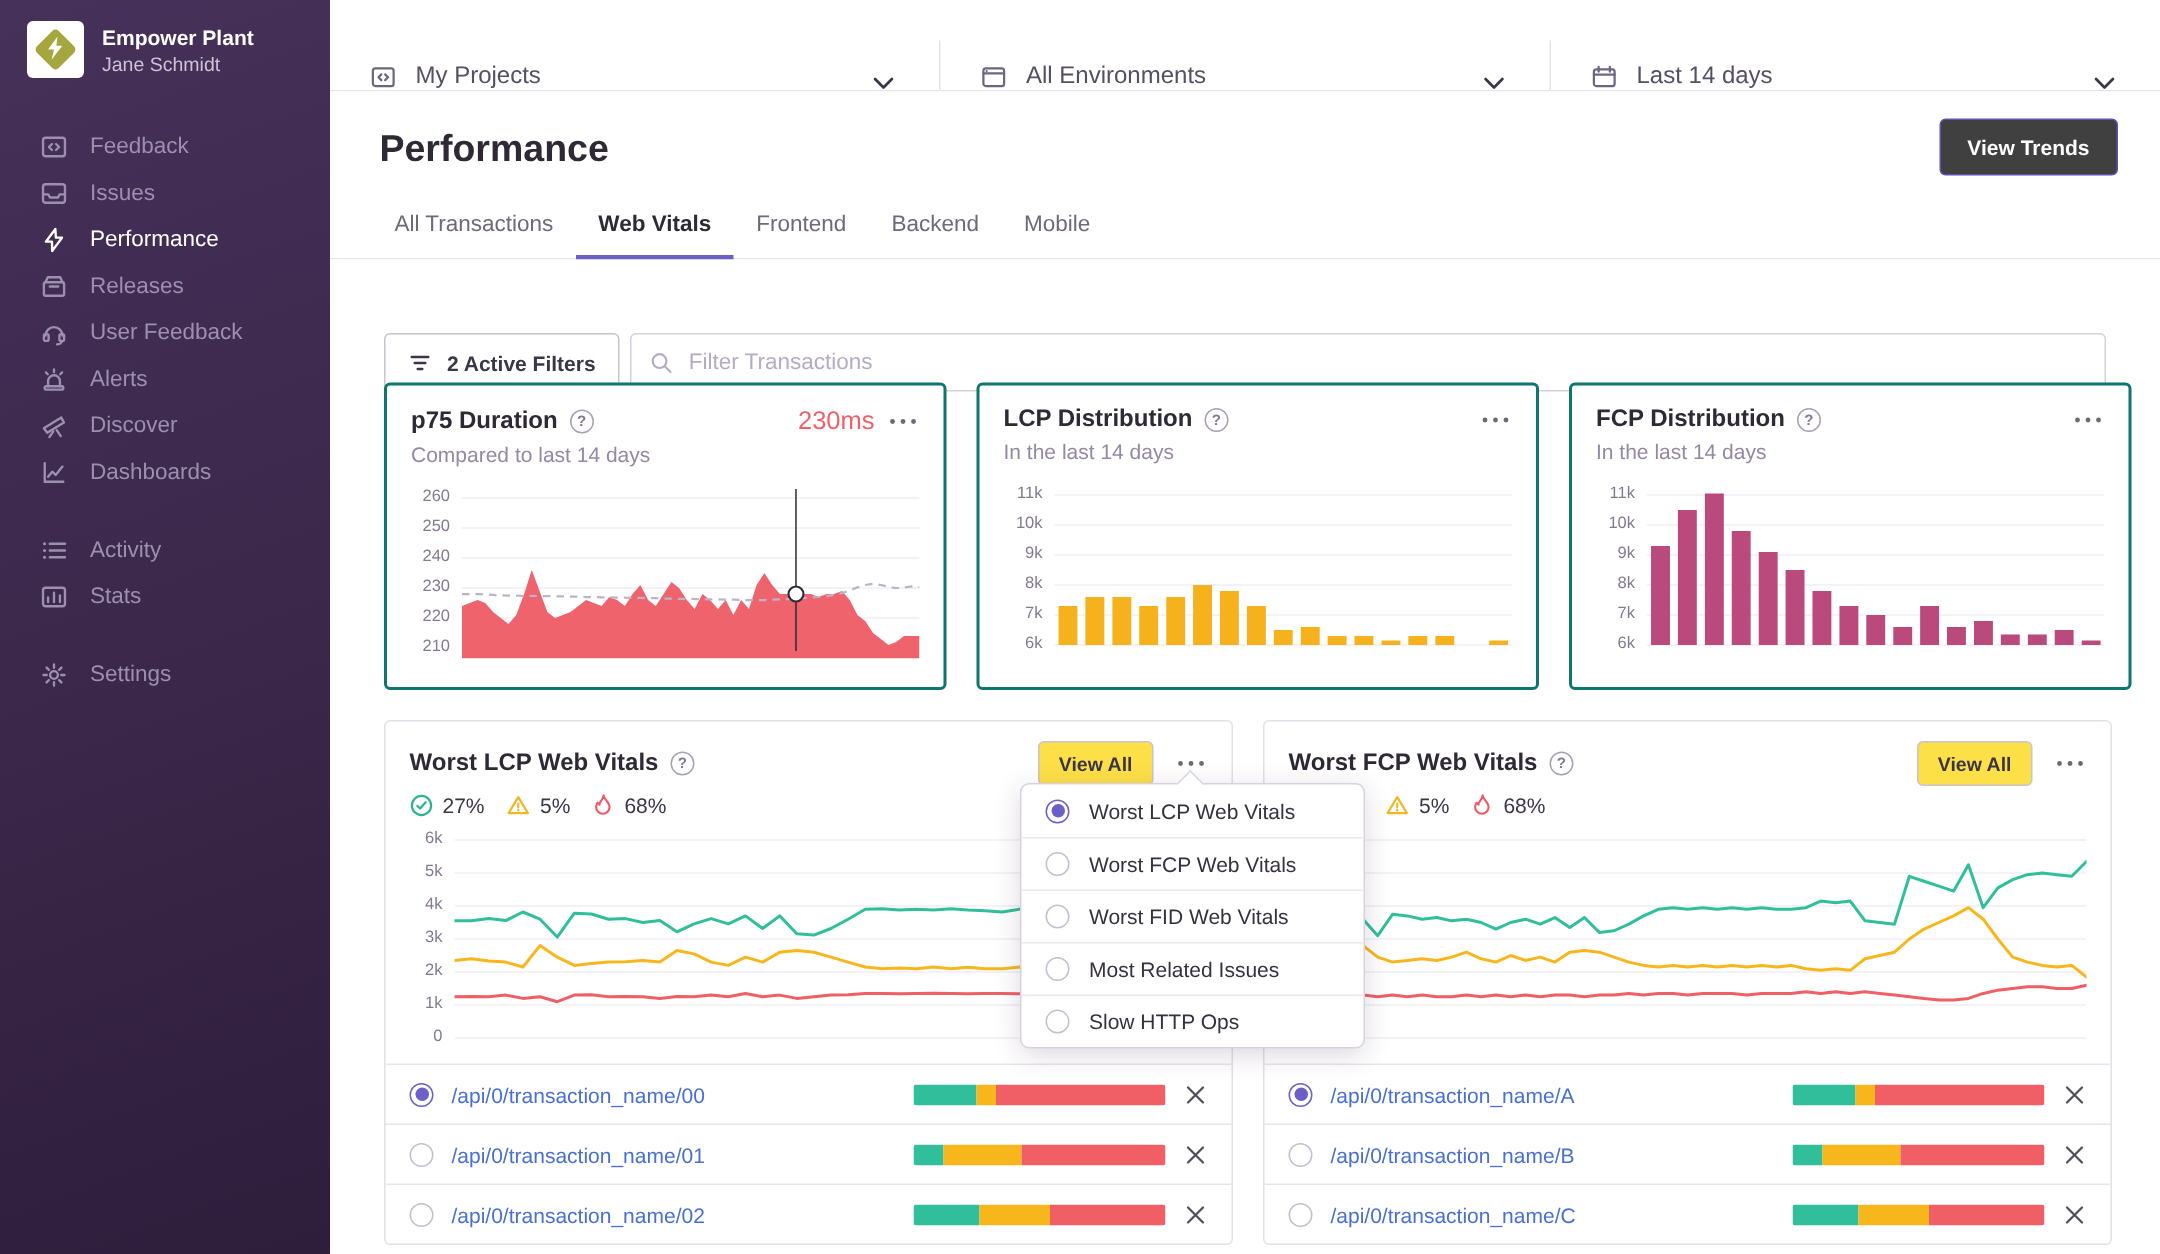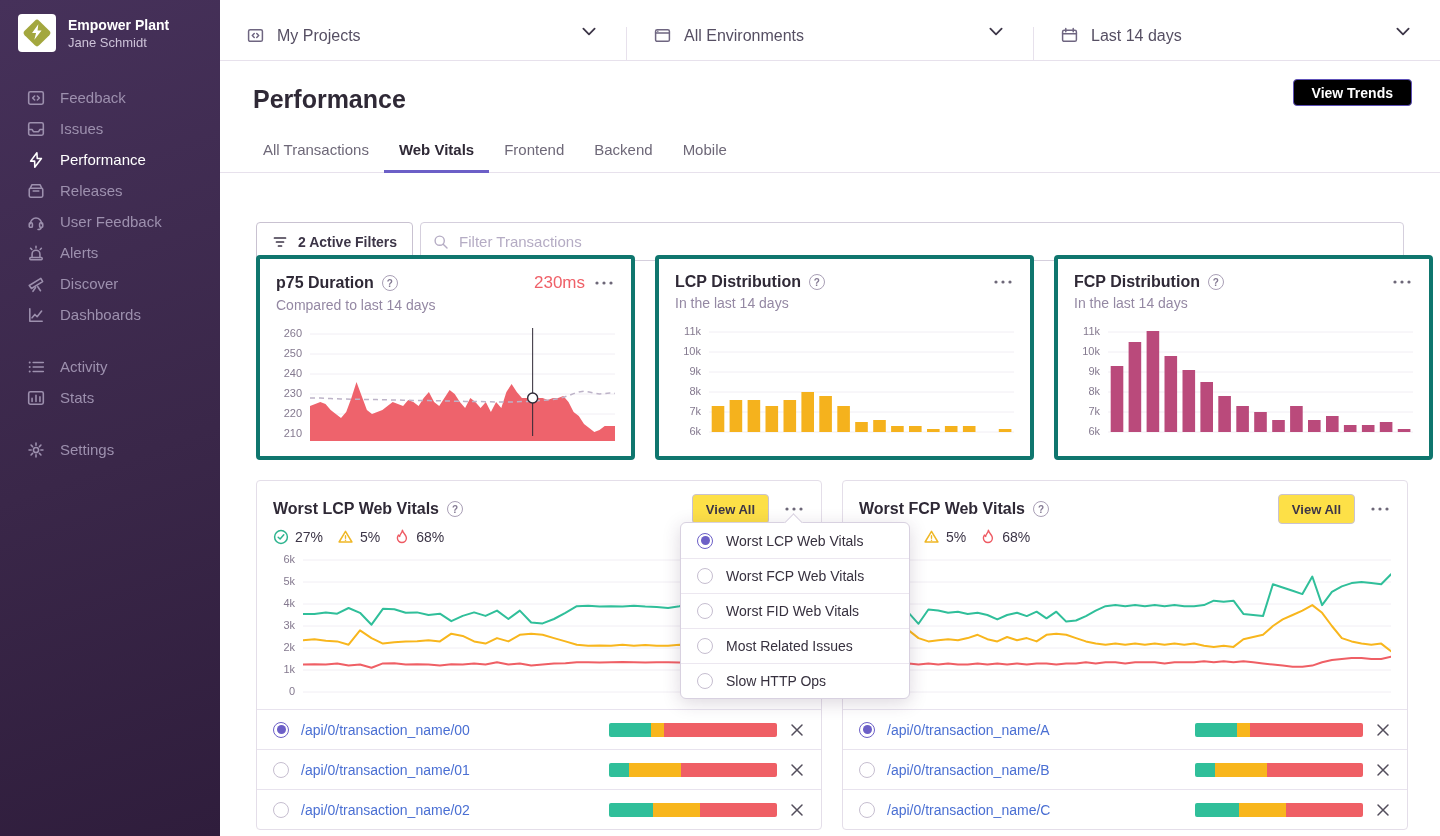--- a/index.html
+++ b/index.html
@@ -21,52 +21,52 @@
   .nav-group { margin-bottom:21px; }
   .nav-item { display:flex; align-items:center; gap:15px; height:31px; padding-left:27px;
     color:#9d90ae; font-size:15px; cursor:pointer; }
   .nav-item .nav-ic { width:18px; height:18px; flex:none; color:#9d90ae; }
   .nav-item.active { color:#fff; }
   .nav-item.active .nav-ic { color:#fff; }
 
   
   .topbar { position:absolute; left:220px; top:0; right:0; height:61px; background:#fff;
     border-bottom:1px solid #e7e1ec; display:flex; }
-  .tb-sec { flex:1; display:flex; align-items:flex-start; padding:0 30px 0 27px; gap:13px;
+  .tb-sec { flex:1; display:flex; align-items:flex-end; padding:0 30px 0 27px; gap:13px;
     color:#564f63; font-size:16px;margin-top:27px; }
   .tb-sec + .tb-sec { border-left:1px solid #e7e1ec; }
   .tb-ic { width:17px; height:17px; color:#6e6580; }
   .tb-chev { margin-left:auto; color:#3c3547; }
 
   
   .pagehead { position:absolute; left:220px; top:61px; right:0; height:112px; background:#fff;
     border-bottom:1px solid #e7e1ec; }
   .page-title { position:absolute; left:33px; top:24px; font-size:25px; font-weight:bold; color:#2f2936; }
-  .btn-trends { position:absolute; right:28px; top:18px; height:27px; padding:0 18px;
-    background:#000000; border:1px solid #5e51b8; border-radius:4px; color:#fff;
+  .btn-trends { position:absolute; right:28px; top:18px; height:38px; padding:0 18px;
+    background:#404040; border:1px solid #5e51b8; border-radius:4px; color:#fff;
     font-weight:bold; font-size:14px; font-family:inherit; cursor:pointer; }
   .tabs { position:absolute; left:28px; bottom:-1px; display:flex; }
   .tab { padding:10px 15px 12px 15px; font-size:15px; color:#6e6878; cursor:pointer;
     border-bottom:3px solid transparent; }
   .tab.active { color:#2f2936; font-weight:bold; border-bottom-color:#6c5fc7; }
 
   
   .content { position:absolute; left:220px; top:173px; right:0; bottom:0; background:#fff; }
   .filter-row { position:absolute; left:36px; right:36px; top:25px; height:39px; display:flex; gap:7px;margin-top:24px; }
   .btn-filters { display:flex; align-items:center; gap:10px; padding:0 15px; background:#fff;
     border:1px solid #c9c2d1; border-radius:4px; font-size:14px; font-weight:bold; color:#3c3547;
     font-family:inherit; cursor:pointer; }
   .search-box { flex:1; display:flex; align-items:center; gap:10px; border:1px solid #d5cfdd;
     border-radius:4px; padding:0 12px; background:#fff; }
   .search-box input { border:none; outline:none; flex:1; font-size:15px; color:#2f2936;
     font-family:inherit; background:transparent; }
   .search-box input::placeholder { color:#b5acc4; }
 
   .cards-row { position:absolute; left:36px; right:36px; top:82px; height:205px; display:flex; gap:20px; }
-  .card { flex:1; background:#fff; border:4px solid #0f766e; border-radius:4px; padding:14px 16px; }
+  .card { flex:1; background:#fff; border:2px solid #0f766e; border-radius:4px; padding:14px 16px; }
   .card-titlerow { display:flex; align-items:center; gap:8px; }
   .card-title { font-size:16px; font-weight:bold; color:#2f2936; }
   .help { width:16px; height:16px; border:1.3px solid #a99fb6; border-radius:50%; color:#847a93;
     font-size:10px; font-weight:bold; display:flex; align-items:center; justify-content:center; flex:none; }
   .spacer { flex:1; }
   .card-value { font-size:17px; color:#ef6068;text-align:right; }
   .dots { color:#6d6778; cursor:pointer; padding:2px; }
   .card-sub { font-size:14px; color:#9488a3; margin-top:4px; }
   .chart-wrap { display:flex; margin-top:14px; }
   .yaxis { position:relative; width:34px; flex:none; }

